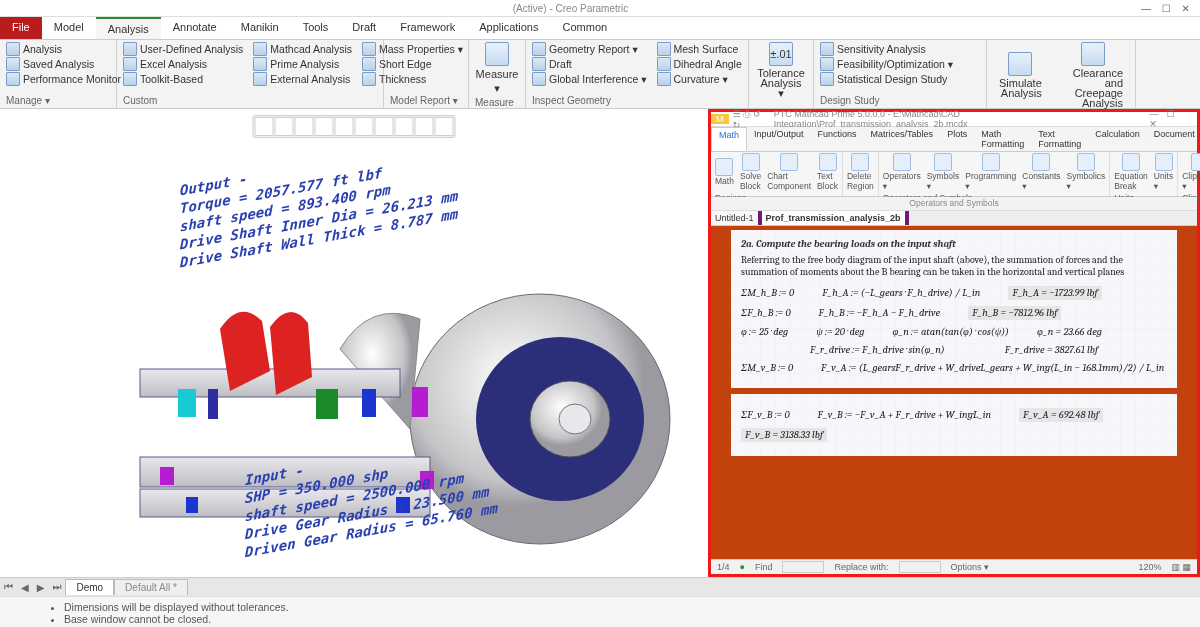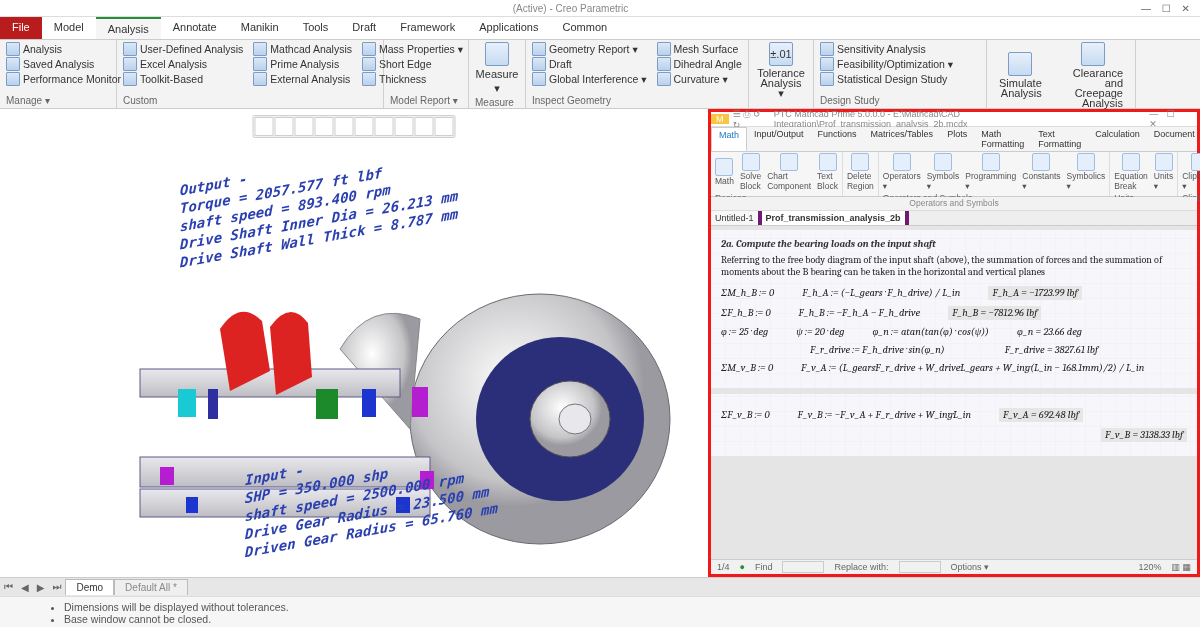--- a/index.html
+++ b/index.html
@@ -37,21 +37,21 @@
   .mc-tabs .active{background:#fff;border:1px solid #ccc;border-bottom-color:#fff;color:#2278c9}
   .mc-rib{display:flex;background:#f6f6f6;border-bottom:1px solid #ccc;height:44px}
   .mc-grp{border-right:1px solid #ddd;padding:1px 4px;display:flex;flex-direction:column;justify-content:space-between}
   .mc-grp-body{display:flex;gap:6px;align-items:center}
   .mc-btn{display:flex;flex-direction:column;align-items:center;font-size:8.5px;color:#555;cursor:pointer}
   .mc-btn .ic{width:16px;height:16px;border:1px solid #9fbfe2;background:#e4effb;border-radius:2px}
   .mc-subbar{height:13px;background:#f2f2f2;border-bottom:1px solid #ddd;font-size:8.5px;color:#888;text-align:center;line-height:13px}
   .mc-filetabs{display:flex;background:#eee;border-bottom:1px solid #ccc;font-size:9px}
   .mc-filetabs .ft{padding:2px 4px;border-right:4px solid #701a75;background:#f7f7f7}
   .mc-filetabs .ft.active{background:#fff;font-weight:600}
-  .mc-page{flex:1;overflow:auto;background:#e5e5e5;padding:4px 0}
+  .mc-page{flex:1;overflow:auto;background:#c2410c;padding:4px 20px}
   .sheet{background:repeating-linear-gradient(0deg,#fbfbfd,#fbfbfd 14px,#f0f2f7 15px),repeating-linear-gradient(90deg,#fbfbfd,#fbfbfd 14px,#f0f2f7 15px);background-blend-mode:multiply;padding:8px 10px;margin-bottom:6px;font-size:10px;font-family:'Cambria','Times New Roman',serif;color:#222}
   .sheet .hd{font-style:italic;color:#333;font-weight:600;margin-bottom:4px}
   .sheet .para{font-size:10px;margin-bottom:8px}
   .eqrow{display:flex;align-items:center;gap:28px;margin:6px 0;font-size:10.5px;font-style:italic}
   .res{background:#e6e6e6;padding:1px 4px}
   .mc-status{height:14px;background:#f1f1f1;border-top:1px solid #ccc;display:flex;align-items:center;font-size:9px;color:#666;gap:10px;padding:0 6px}
 
   
   .lowtabs{height:18px;background:#e7e7e7;border-top:1px solid #ccc;display:flex;align-items:center;gap:0;font-size:10px}
   .lowtabs .nav{padding:0 4px;color:#666;cursor:pointer}
@@ -427,21 +427,21 @@
             <span>ΣM_v_B := 0</span>
             <span>F_v_A := (L_gears·F_r_drive + W_drive·L_gears + W_in·g·(L_in − 168.1·mm)/2) / L_in</span>
           </div>
       </div>
       <div class="sheet">
         <div class="eqrow">
             <span>ΣF_v_B := 0</span>
             <span>F_v_B := −F_v_A + F_r_drive + W_in·g·L_in</span>
             <span class="res">F_v_A = 692.48  lbf</span>
           </div>
-        <div class="eqrow" style="justify-content:flex-end">
+        <div class="eqrow" style="justify-content:flex-start">
             <span class="res">F_v_B = 3138.33  lbf</span>
           </div>
       </div>
     </div>
 
     <div class="mc-status">
       <span>1/4</span>
       <span style="color:#2b8e37">●</span>
       <span>Find</span>
       <span style="flex:0 0 40px;border:1px solid #ccc;height:10px"></span>

